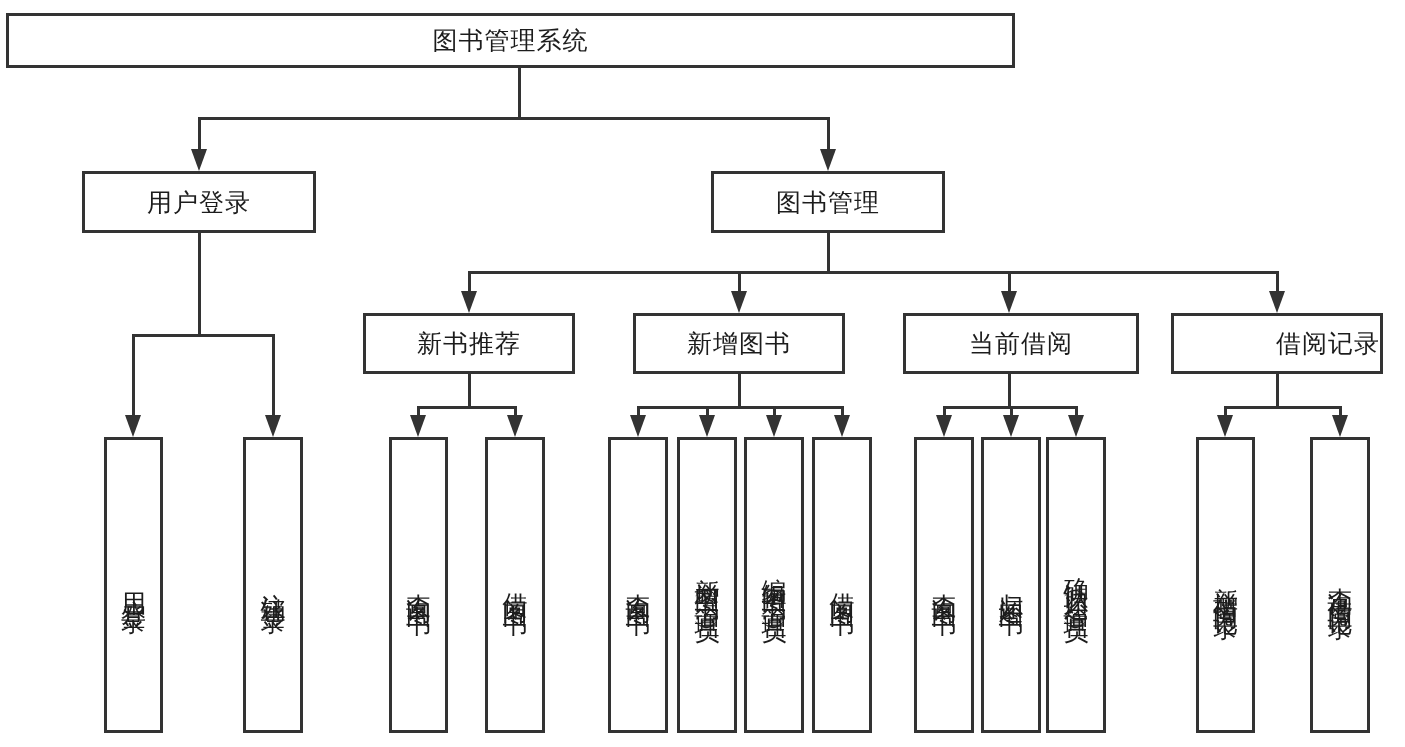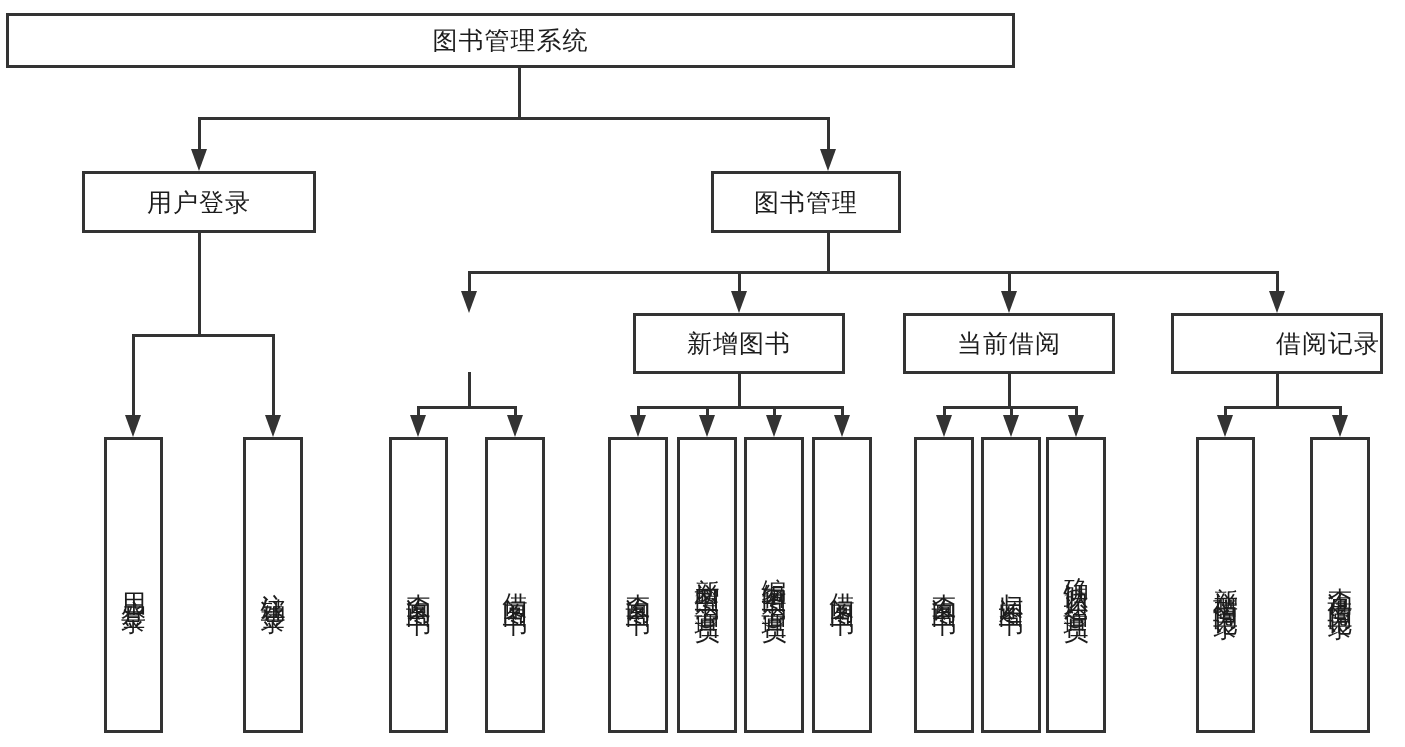--- a/index.html
+++ b/index.html
@@ -51,28 +51,31 @@
 
 <div class="canvas">
 
   <div class="box" style="left:6px; top:13px; width:1009px; height:55px;">
     <span class="hlabel">图书管理系统</span>
   </div>
 
   <div class="box" style="left:82px; top:171px; width:234px; height:62px;">
     <span class="hlabel">用户登录</span>
   </div>
-  <div class="box" style="left:711px; top:171px; width:190px; height:62px;text-align:right;">
+  <div class="box" style="left:711px; top:171px; width:234px; height:62px;text-align:right;">
     <span class="hlabel">图书管理</span>
   </div>
 
+  <div class="box" style="left:363px; top:313px; width:212px; height:61px;">
+    <span class="hlabel">新书推荐</span>
+  </div>
   <div class="box" style="left:633px; top:313px; width:212px; height:61px;">
     <span class="hlabel">新增图书</span>
   </div>
-  <div class="box" style="left:903px; top:313px; width:212px; height:61px;">
+  <div class="box" style="left:903px; top:313px; width:236px; height:61px;">
     <span class="hlabel">当前借阅</span>
   </div>
   <div class="box" style="left:1171px; top:313px; width:212px; height:61px;justify-content:flex-end;">
     <span class="hlabel">借阅记录</span>
   </div>
 
   <div class="box leaf" style="left:104px; top:437px; width:59px; height:296px;">
     <span class="vlabel">用户登录</span>
   </div>
   <div class="box leaf" style="left:243px; top:437px; width:60px; height:296px;">

